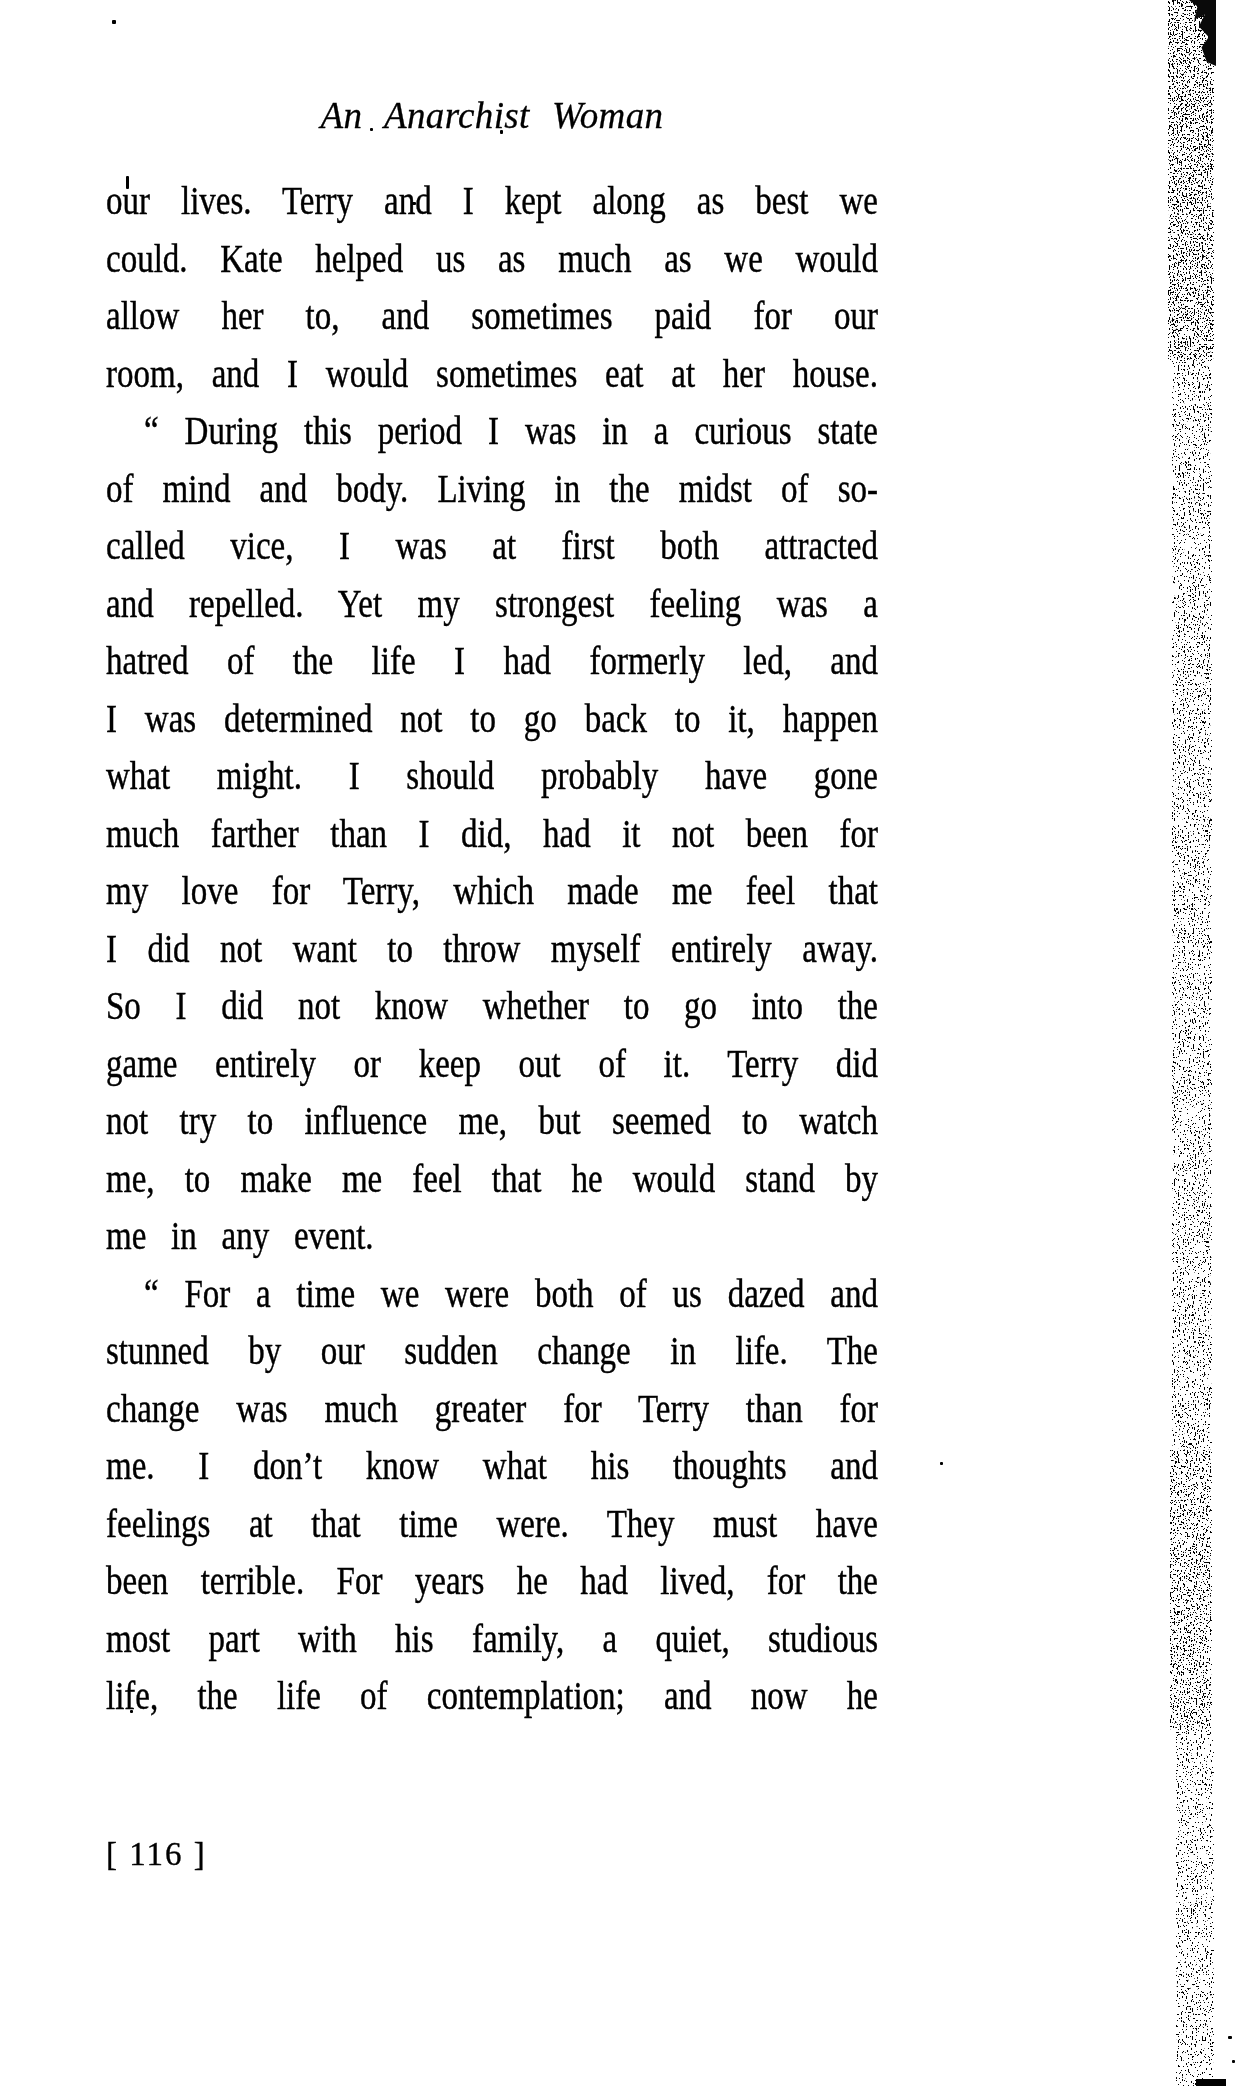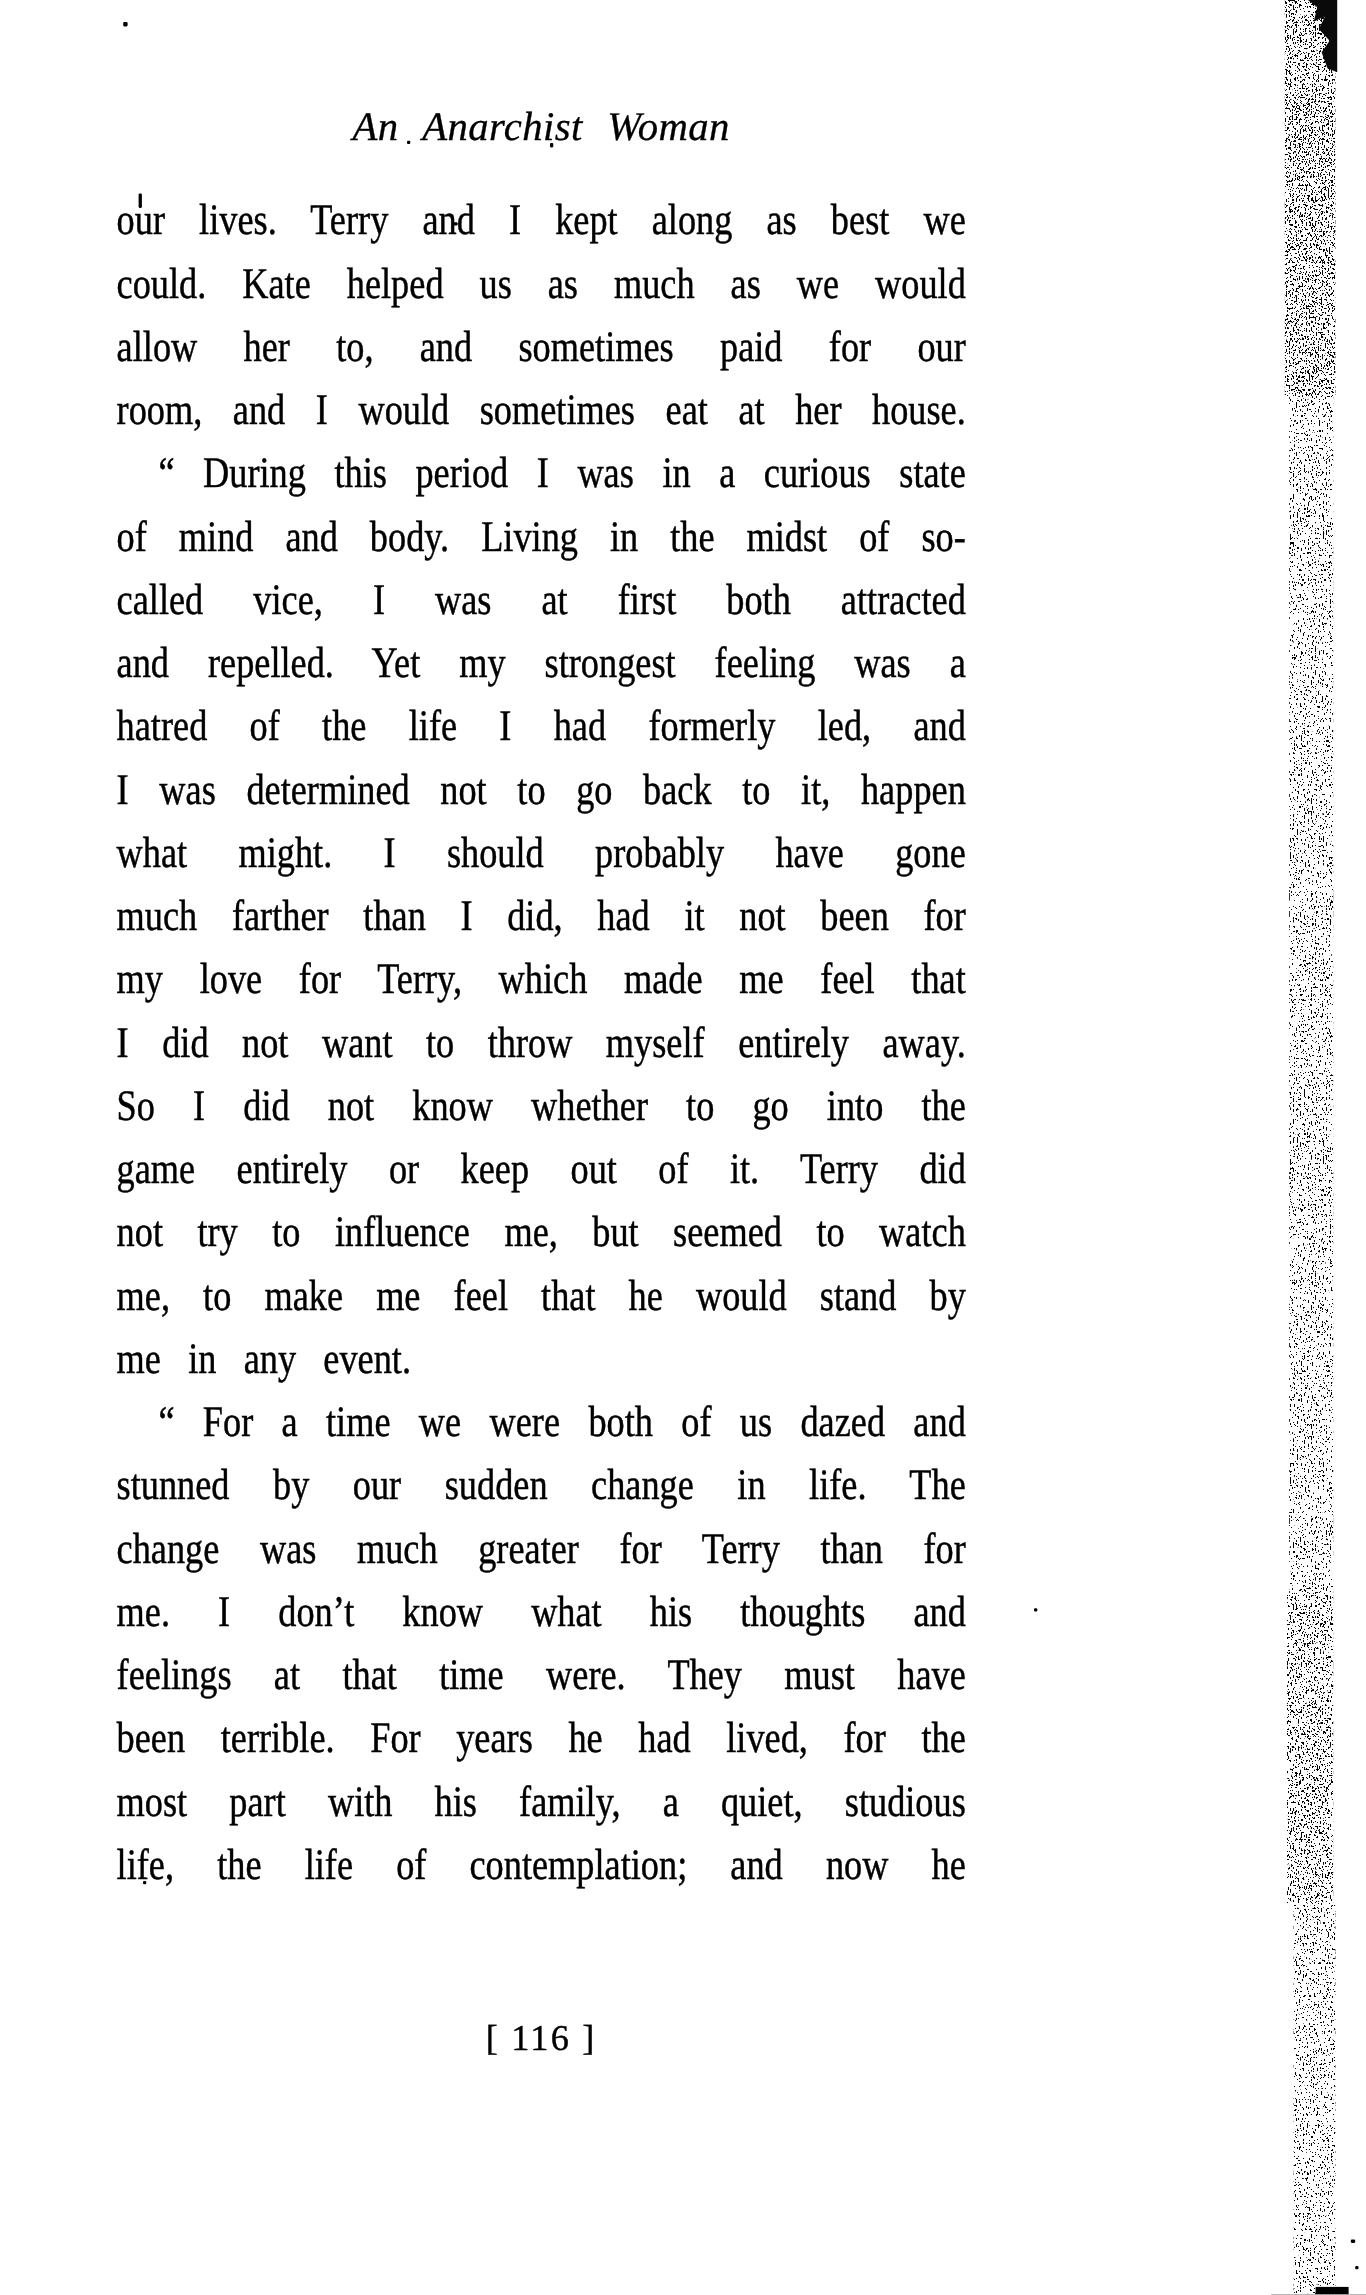--- a/index.html
+++ b/index.html
@@ -30,21 +30,20 @@
     text-align:justify;
     text-align-last:justify;
     word-spacing:0.05em;
     transform:scaleY(1.2);
     -webkit-text-stroke:0.35px #000;
   }
   .bl.indent{text-indent:38px;}
   .bl.short{text-align-last:left;word-spacing:0.5em;}
   .page-number{
     position:absolute;left:106px;top:1836px;width:772px;
-    text-align:center;
     font-size:33px;
     letter-spacing:2px;
     -webkit-text-stroke:0.35px #000;
     font-variant-numeric:oldstyle-nums;
   }
   
   .noise{position:absolute;display:block;}
   .corner-blob{
     position:absolute;left:1183px;top:0;width:33px;height:66px;background:#0a0a0a;
     clip-path:polygon(18% 0,100% 0,100% 100%,72% 94%,56% 72%,78% 56%,48% 40%,66% 22%,34% 30%,44% 10%);

